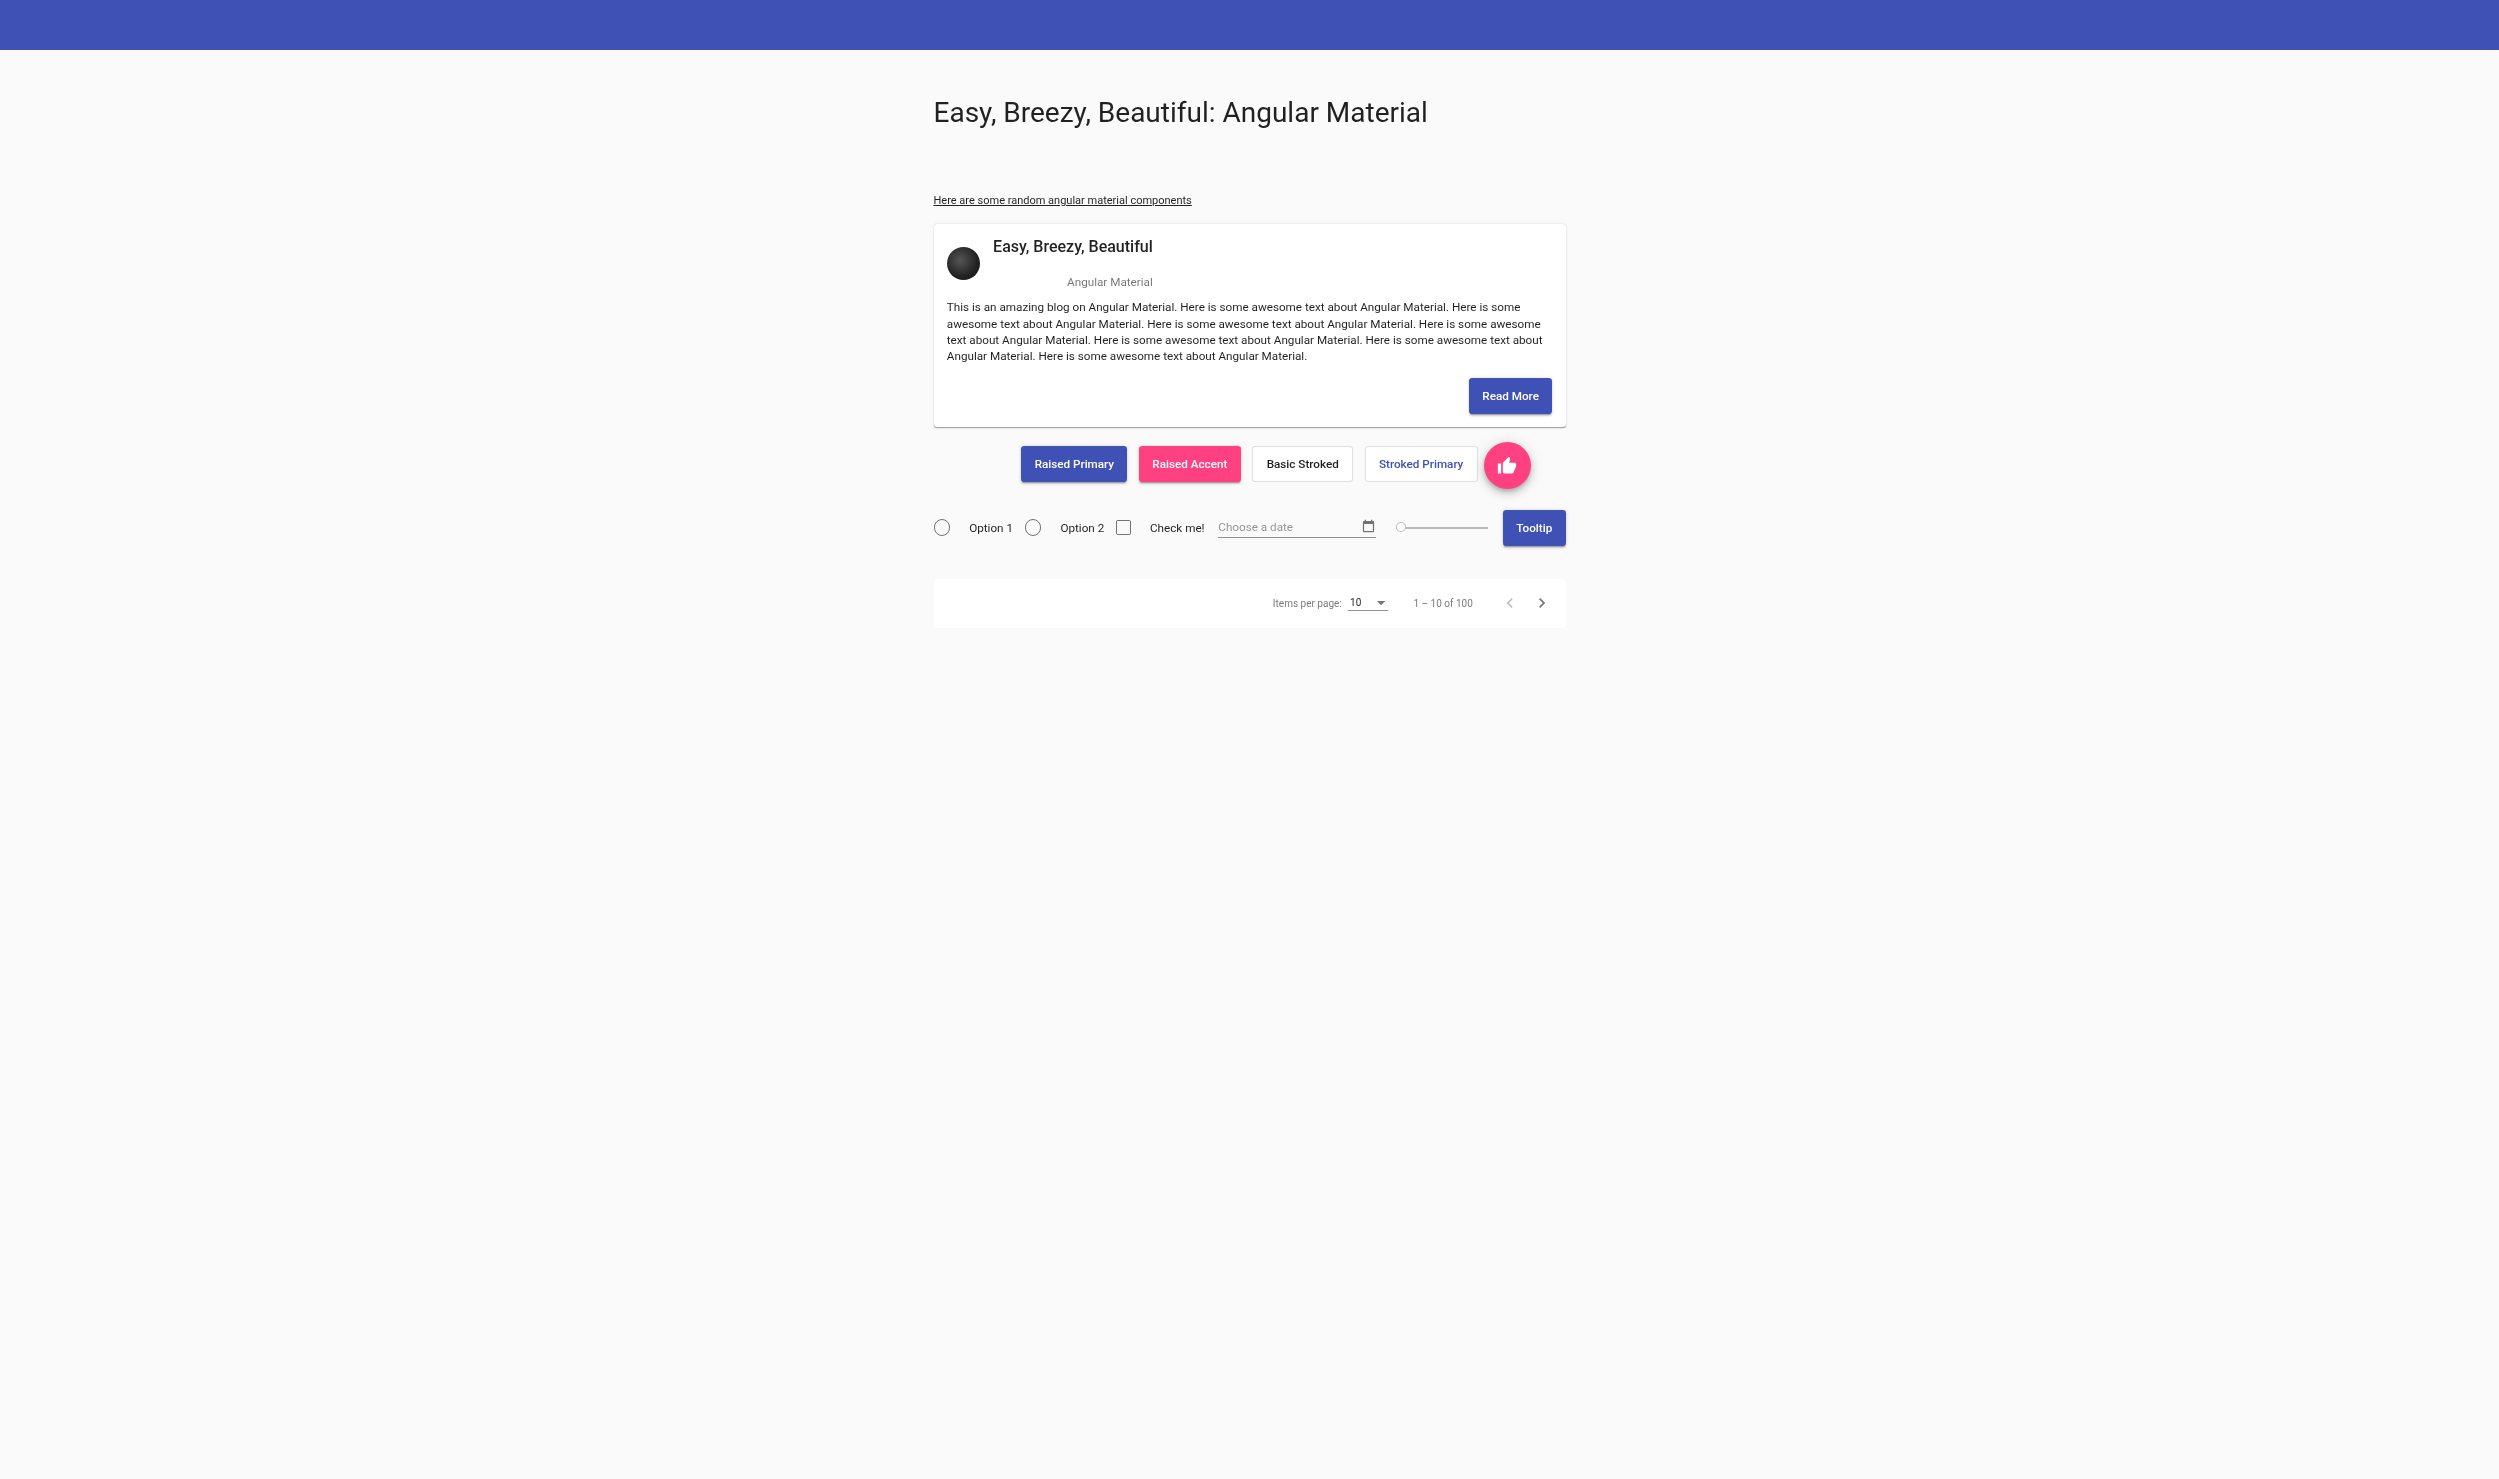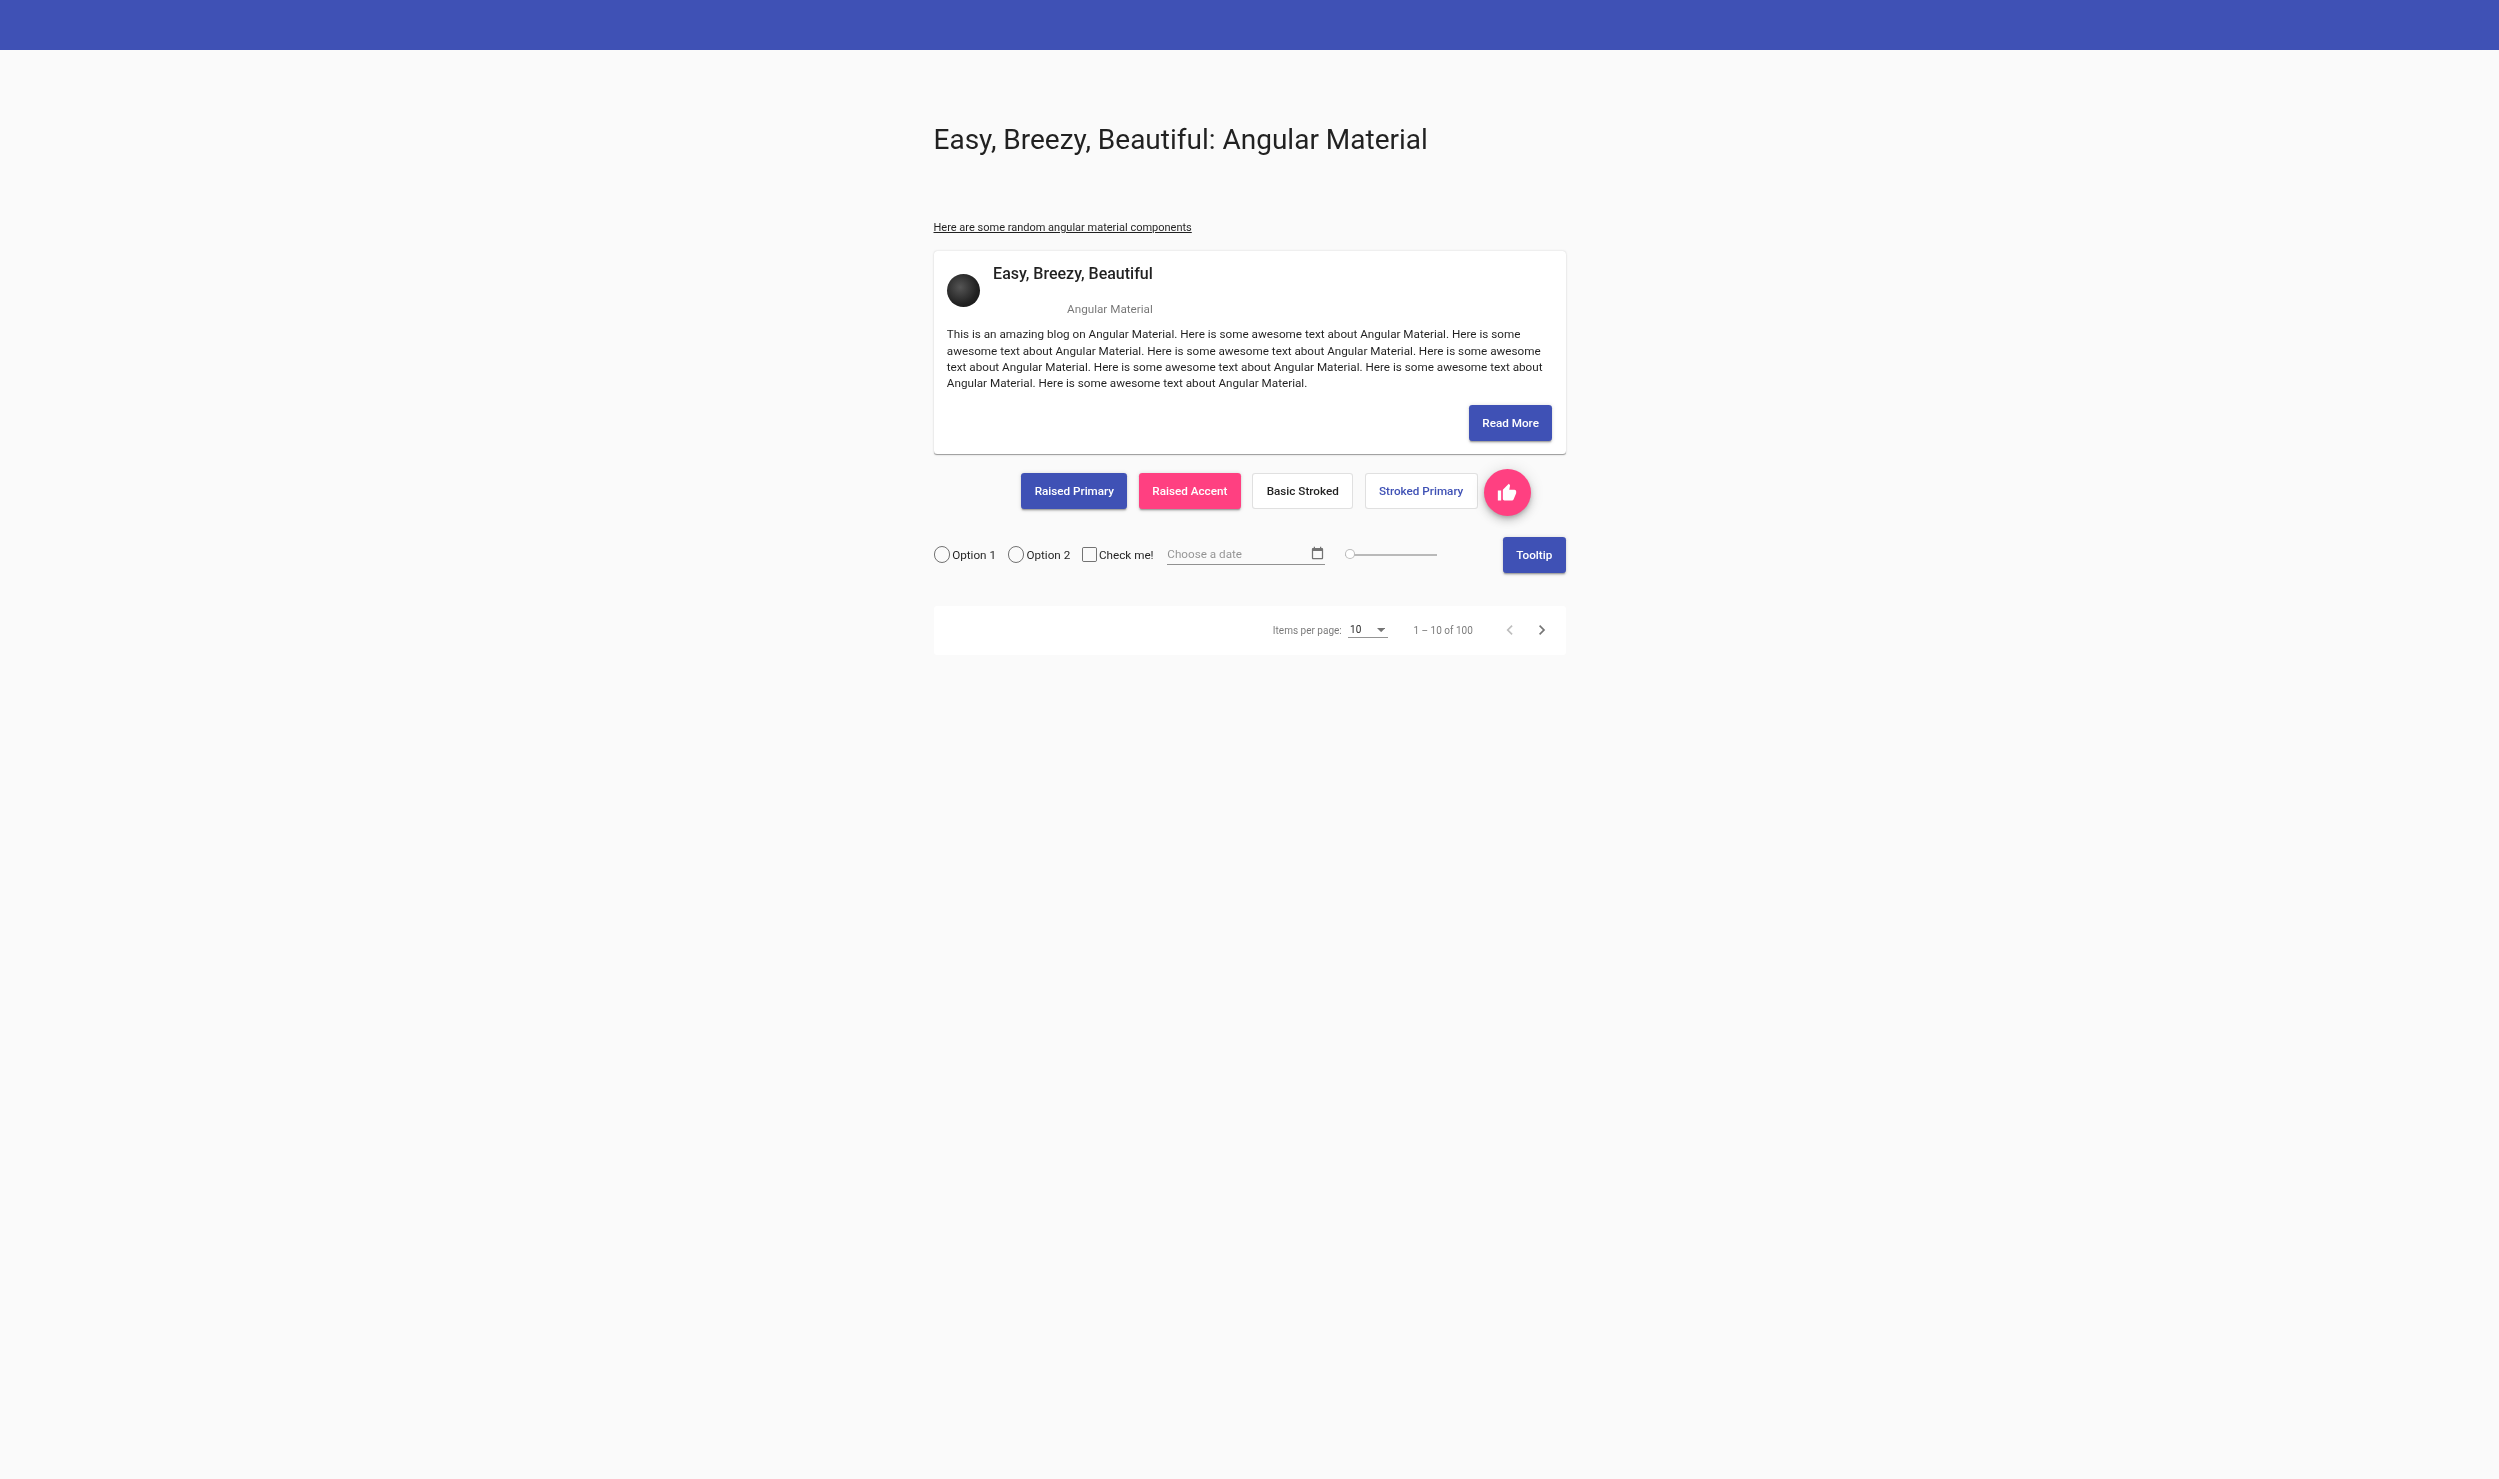--- a/index.html
+++ b/index.html
@@ -10,21 +10,21 @@
   font-size: 11.7px;
 }
 .toolbar {
   background: #3f51b5;
   height: 50px;
   width: 100%;
 }
 .container {
   max-width: 632px;
   margin: 0 auto;
-  padding-top: 73px;
+  padding-top: 46px;
 }
 .page-title {
   font-size: 28px;
   font-weight: 400;
   color: rgba(0,0,0,0.87);
   margin-bottom: 65px;
 }
 .intro {
   font-size: 11px;
   color: rgba(0,0,0,0.87);
@@ -76,21 +76,21 @@
   border: none; display: flex; align-items: center; justify-content: center;
   box-shadow: 0 2.5px 4.2px -0.8px rgba(0,0,0,.2), 0 5px 8.3px 0 rgba(0,0,0,.14), 0 0.8px 15px 0 rgba(0,0,0,.12);
   cursor: pointer; position: absolute; right: 35px; top: -3.3px;
 }
 .fab svg { fill: #fff; width: 20px; height: 20px; }
 .controls-row {
   display: flex; align-items: center; gap: 11.7px; margin-top: 28px;
   flex-wrap: nowrap;
 }
 .radio-group { display: flex; gap: 11.7px; align-items: center; }
-.radio-item, .check-item { display: flex; align-items: center; gap: 2px; cursor: pointer; }
+.radio-item, .check-item { display: flex; align-items: center; gap: 19px; cursor: pointer; }
 .radio-circle {
   width: 16.7px; height: 16.7px; border: 1.7px solid rgba(0,0,0,0.54); border-radius: 50%;
 }
 .check-box {
   width: 15px; height: 15px; border: 1.7px solid rgba(0,0,0,0.54); border-radius: 1.7px;
 }
 .date-field { position: relative; margin-left: 2px; }
 .date-input {
   border: none; border-bottom: 0.8px solid rgba(0,0,0,0.42);
   padding: 3.3px 20px 3.3px 0; font-size: 11.7px; width: 158px;

